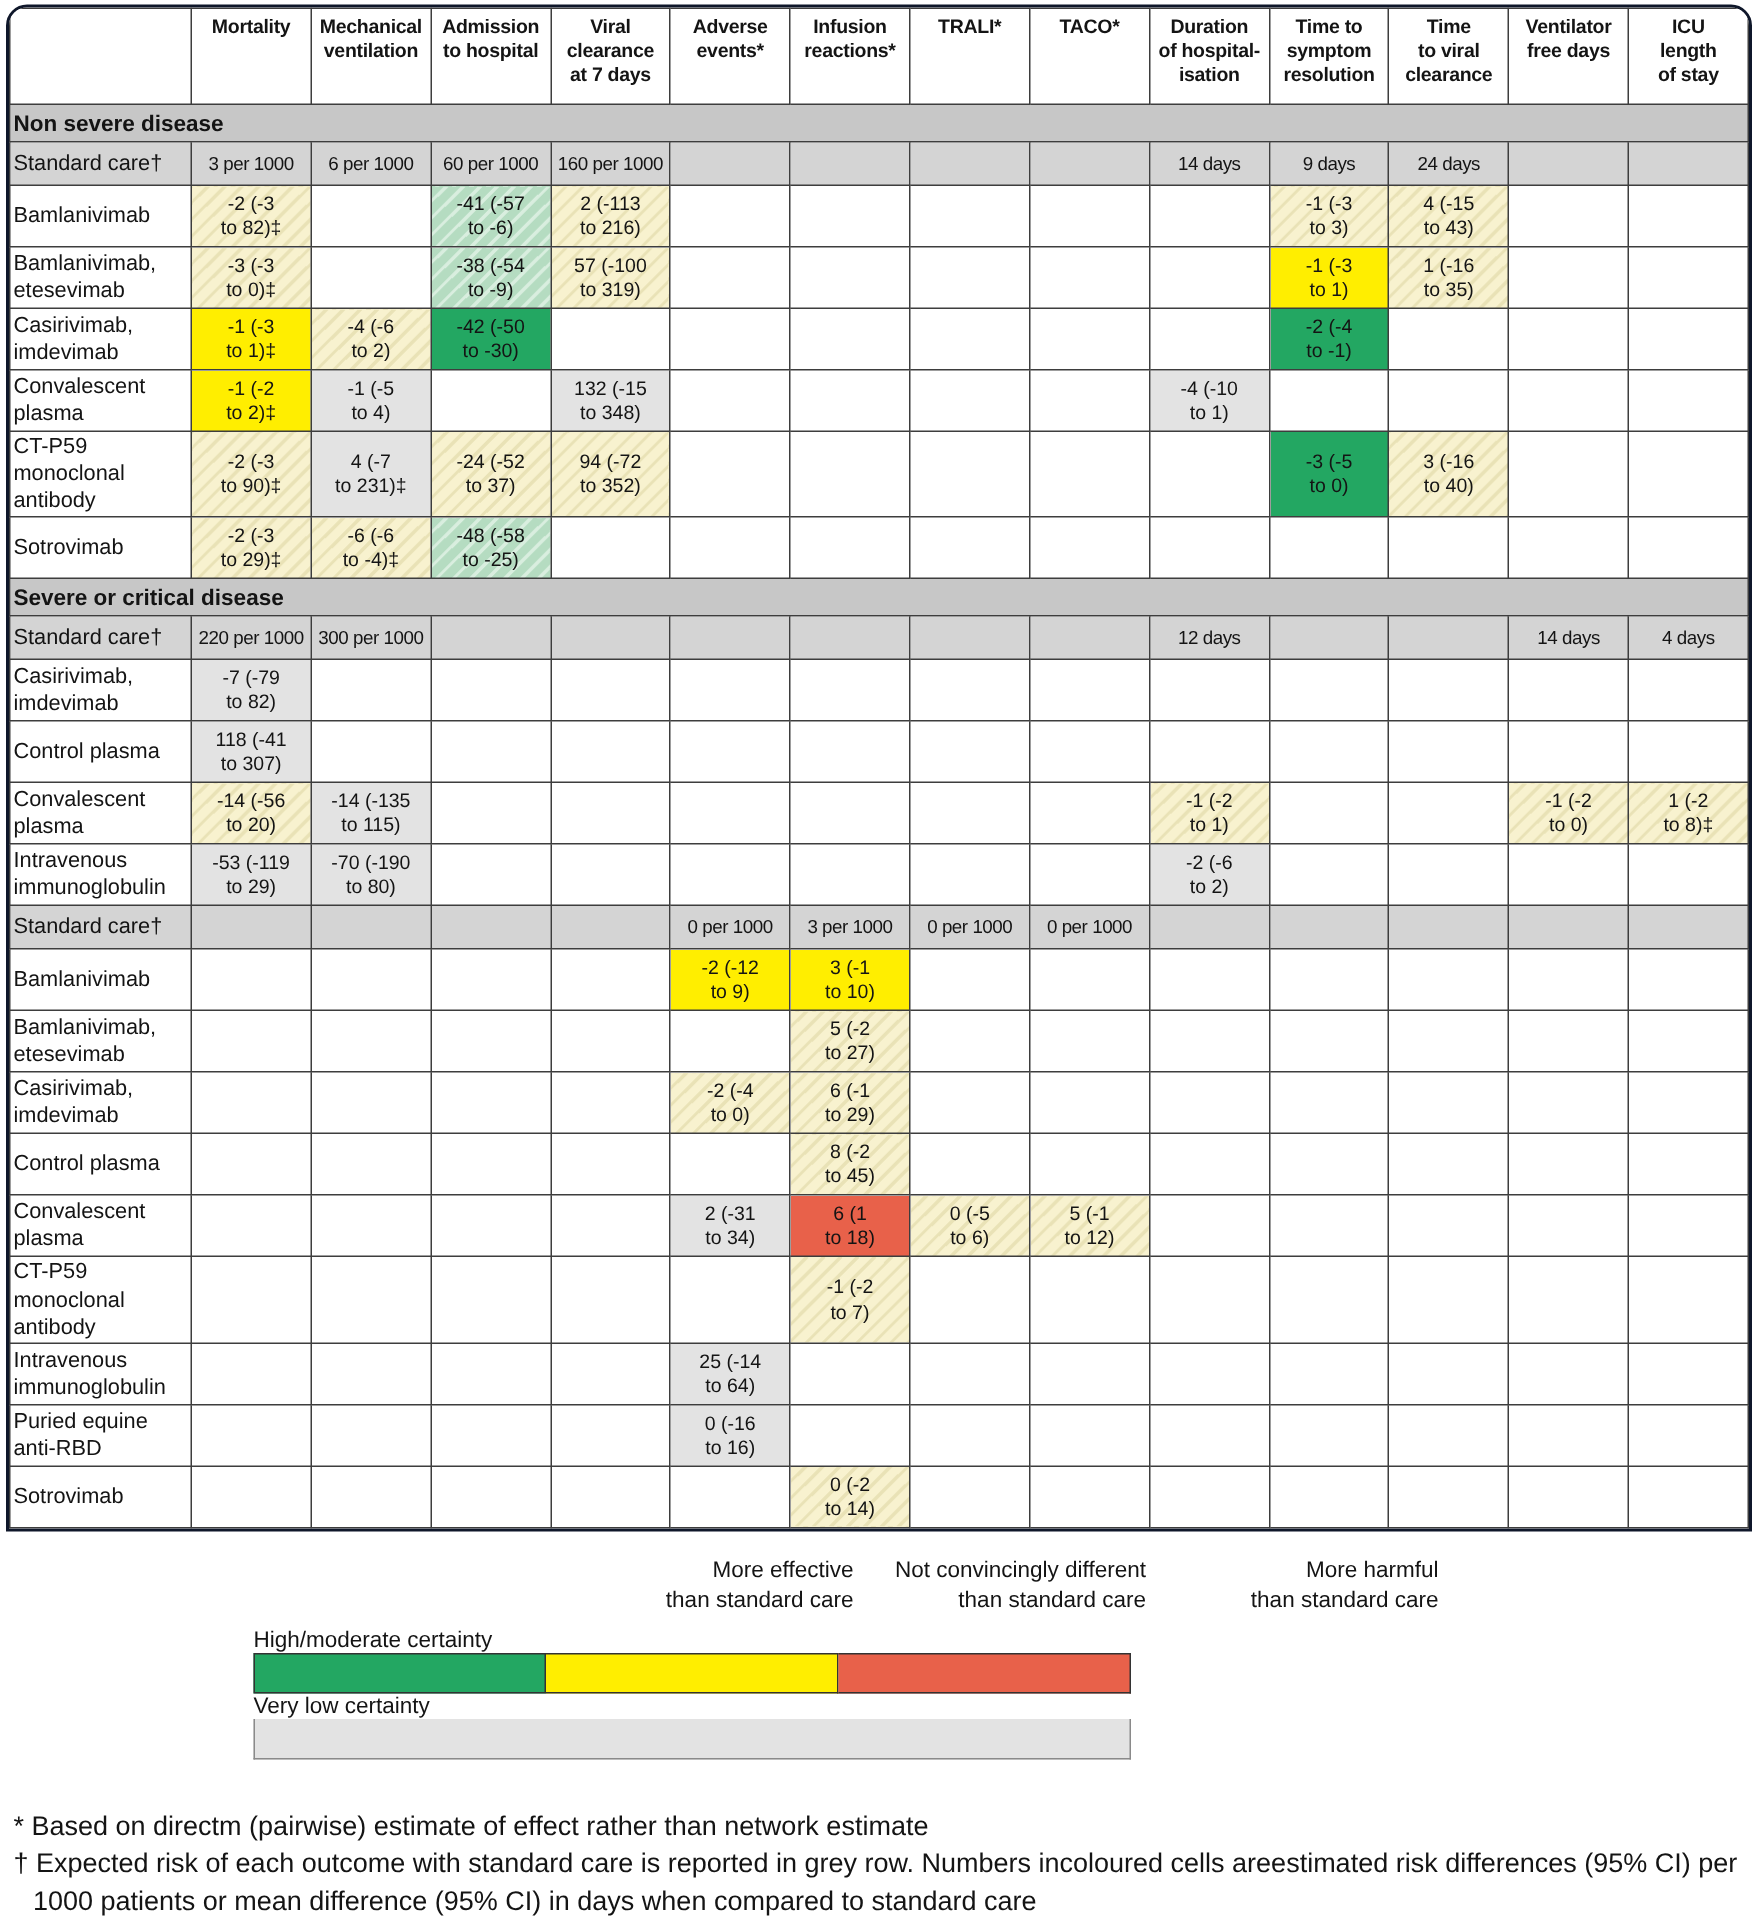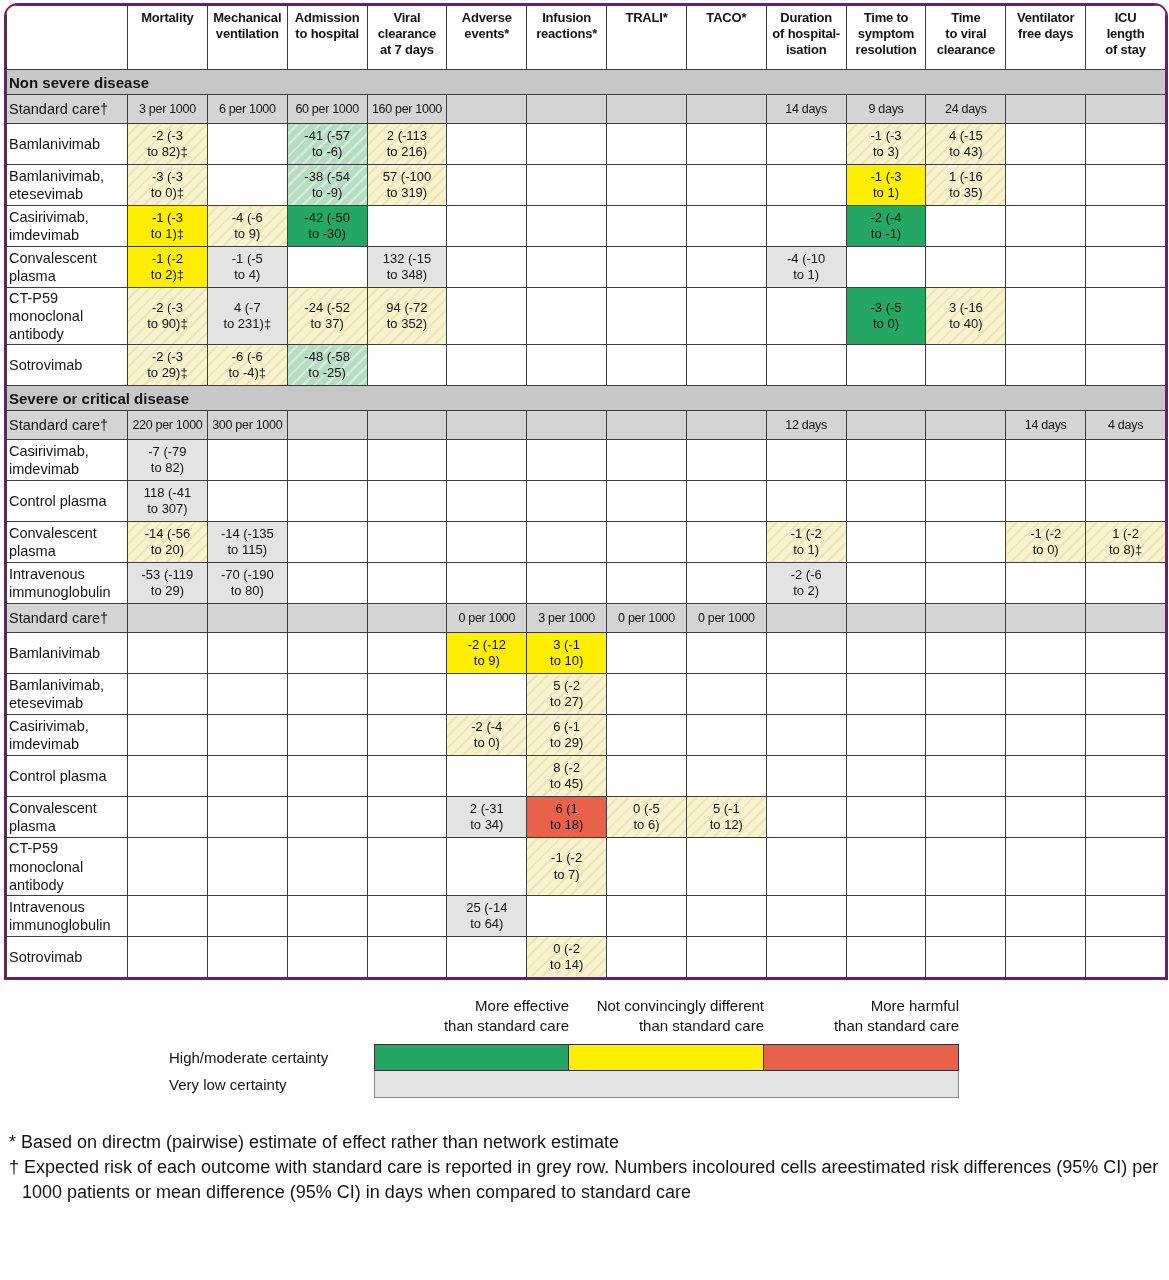--- a/index.html
+++ b/index.html
@@ -7,21 +7,21 @@
     width:1169px;height:1280px;
     font-family:"Liberation Sans", sans-serif;
     color:#141414;
     -webkit-font-smoothing:antialiased;
   }
   .figure{padding:3px 3px 0 4px;}
 
   
   .table-wrap{
     width:1160px;
-    border:2px solid #701a75;
+    border:2px solid #0f172a;
     border-radius:14px 14px 0 0;
     overflow:hidden;
   }
   table#matrix{
     width:100%;
     border-collapse:collapse;
     table-layout:fixed;
   }
   #matrix th,#matrix td{
     border:1px solid #3d3d3d;
@@ -85,21 +85,21 @@
   #matrix td.gh{background:repeating-linear-gradient(135deg,#b5dcc1 0 6px,#d9eedf 6px 8px);}
   #matrix td.yh{background:repeating-linear-gradient(135deg,#f8f2cf 0 6px,#e9e2b6 6px 8px);}
 
   
   .legend{margin:16px 0 0 165px;width:960px;}
   .legend-head{display:flex;margin-left:205px;margin-bottom:8px;}
   .legend-head .lh{
     width:195px;text-align:right;font-size:15px;
     white-space:pre-line;line-height:1.35;
   }
-  .legend-line{display:flex;}
+  .legend-line{display:flex;flex-direction:column;}
   .legend-label{
     width:205px;font-size:15px;display:flex;align-items:center;
   }
   .legend-bars{display:flex;width:585px;height:27px;box-sizing:border-box;}
   .legend-bars .seg{
     width:195px;height:100%;box-sizing:border-box;border:1px solid #333;
   }
   .legend-bars .seg + .seg{border-left:none;}
   .legend-line + .legend-line .legend-bars .seg{border-top:none;}
   .seg.gs{background:#23a762;}
@@ -238,21 +238,21 @@
 to 35)</td>
             <td class="cell"></td>
             <td class="cell"></td>
           </tr>
           <tr class="data-row">
             <td class="rowlabel">Casirivimab,
 imdevimab</td>
             <td class="cell ys">-1 (-3
 to 1)‡</td>
             <td class="cell yh">-4 (-6
-to 9)</td>
+to 2)</td>
             <td class="cell gs">-42 (-50
 to -30)</td>
             <td class="cell"></td>
             <td class="cell"></td>
             <td class="cell"></td>
             <td class="cell"></td>
             <td class="cell"></td>
             <td class="cell"></td>
             <td class="cell gs">-2 (-4
 to -1)</td>
@@ -550,20 +550,38 @@
           </tr>
           <tr class="data-row">
             <td class="rowlabel">Intravenous
 immunoglobulin</td>
             <td class="cell"></td>
             <td class="cell"></td>
             <td class="cell"></td>
             <td class="cell"></td>
             <td class="cell gy">25 (-14
 to 64)</td>
+            <td class="cell"></td>
+            <td class="cell"></td>
+            <td class="cell"></td>
+            <td class="cell"></td>
+            <td class="cell"></td>
+            <td class="cell"></td>
+            <td class="cell"></td>
+            <td class="cell"></td>
+          </tr>
+          <tr class="data-row">
+            <td class="rowlabel">Puried equine
+anti-RBD</td>
+            <td class="cell"></td>
+            <td class="cell"></td>
+            <td class="cell"></td>
+            <td class="cell"></td>
+            <td class="cell gy">0 (-16
+to 16)</td>
             <td class="cell"></td>
             <td class="cell"></td>
             <td class="cell"></td>
             <td class="cell"></td>
             <td class="cell"></td>
             <td class="cell"></td>
             <td class="cell"></td>
             <td class="cell"></td>
           </tr>
           <tr class="data-row">

